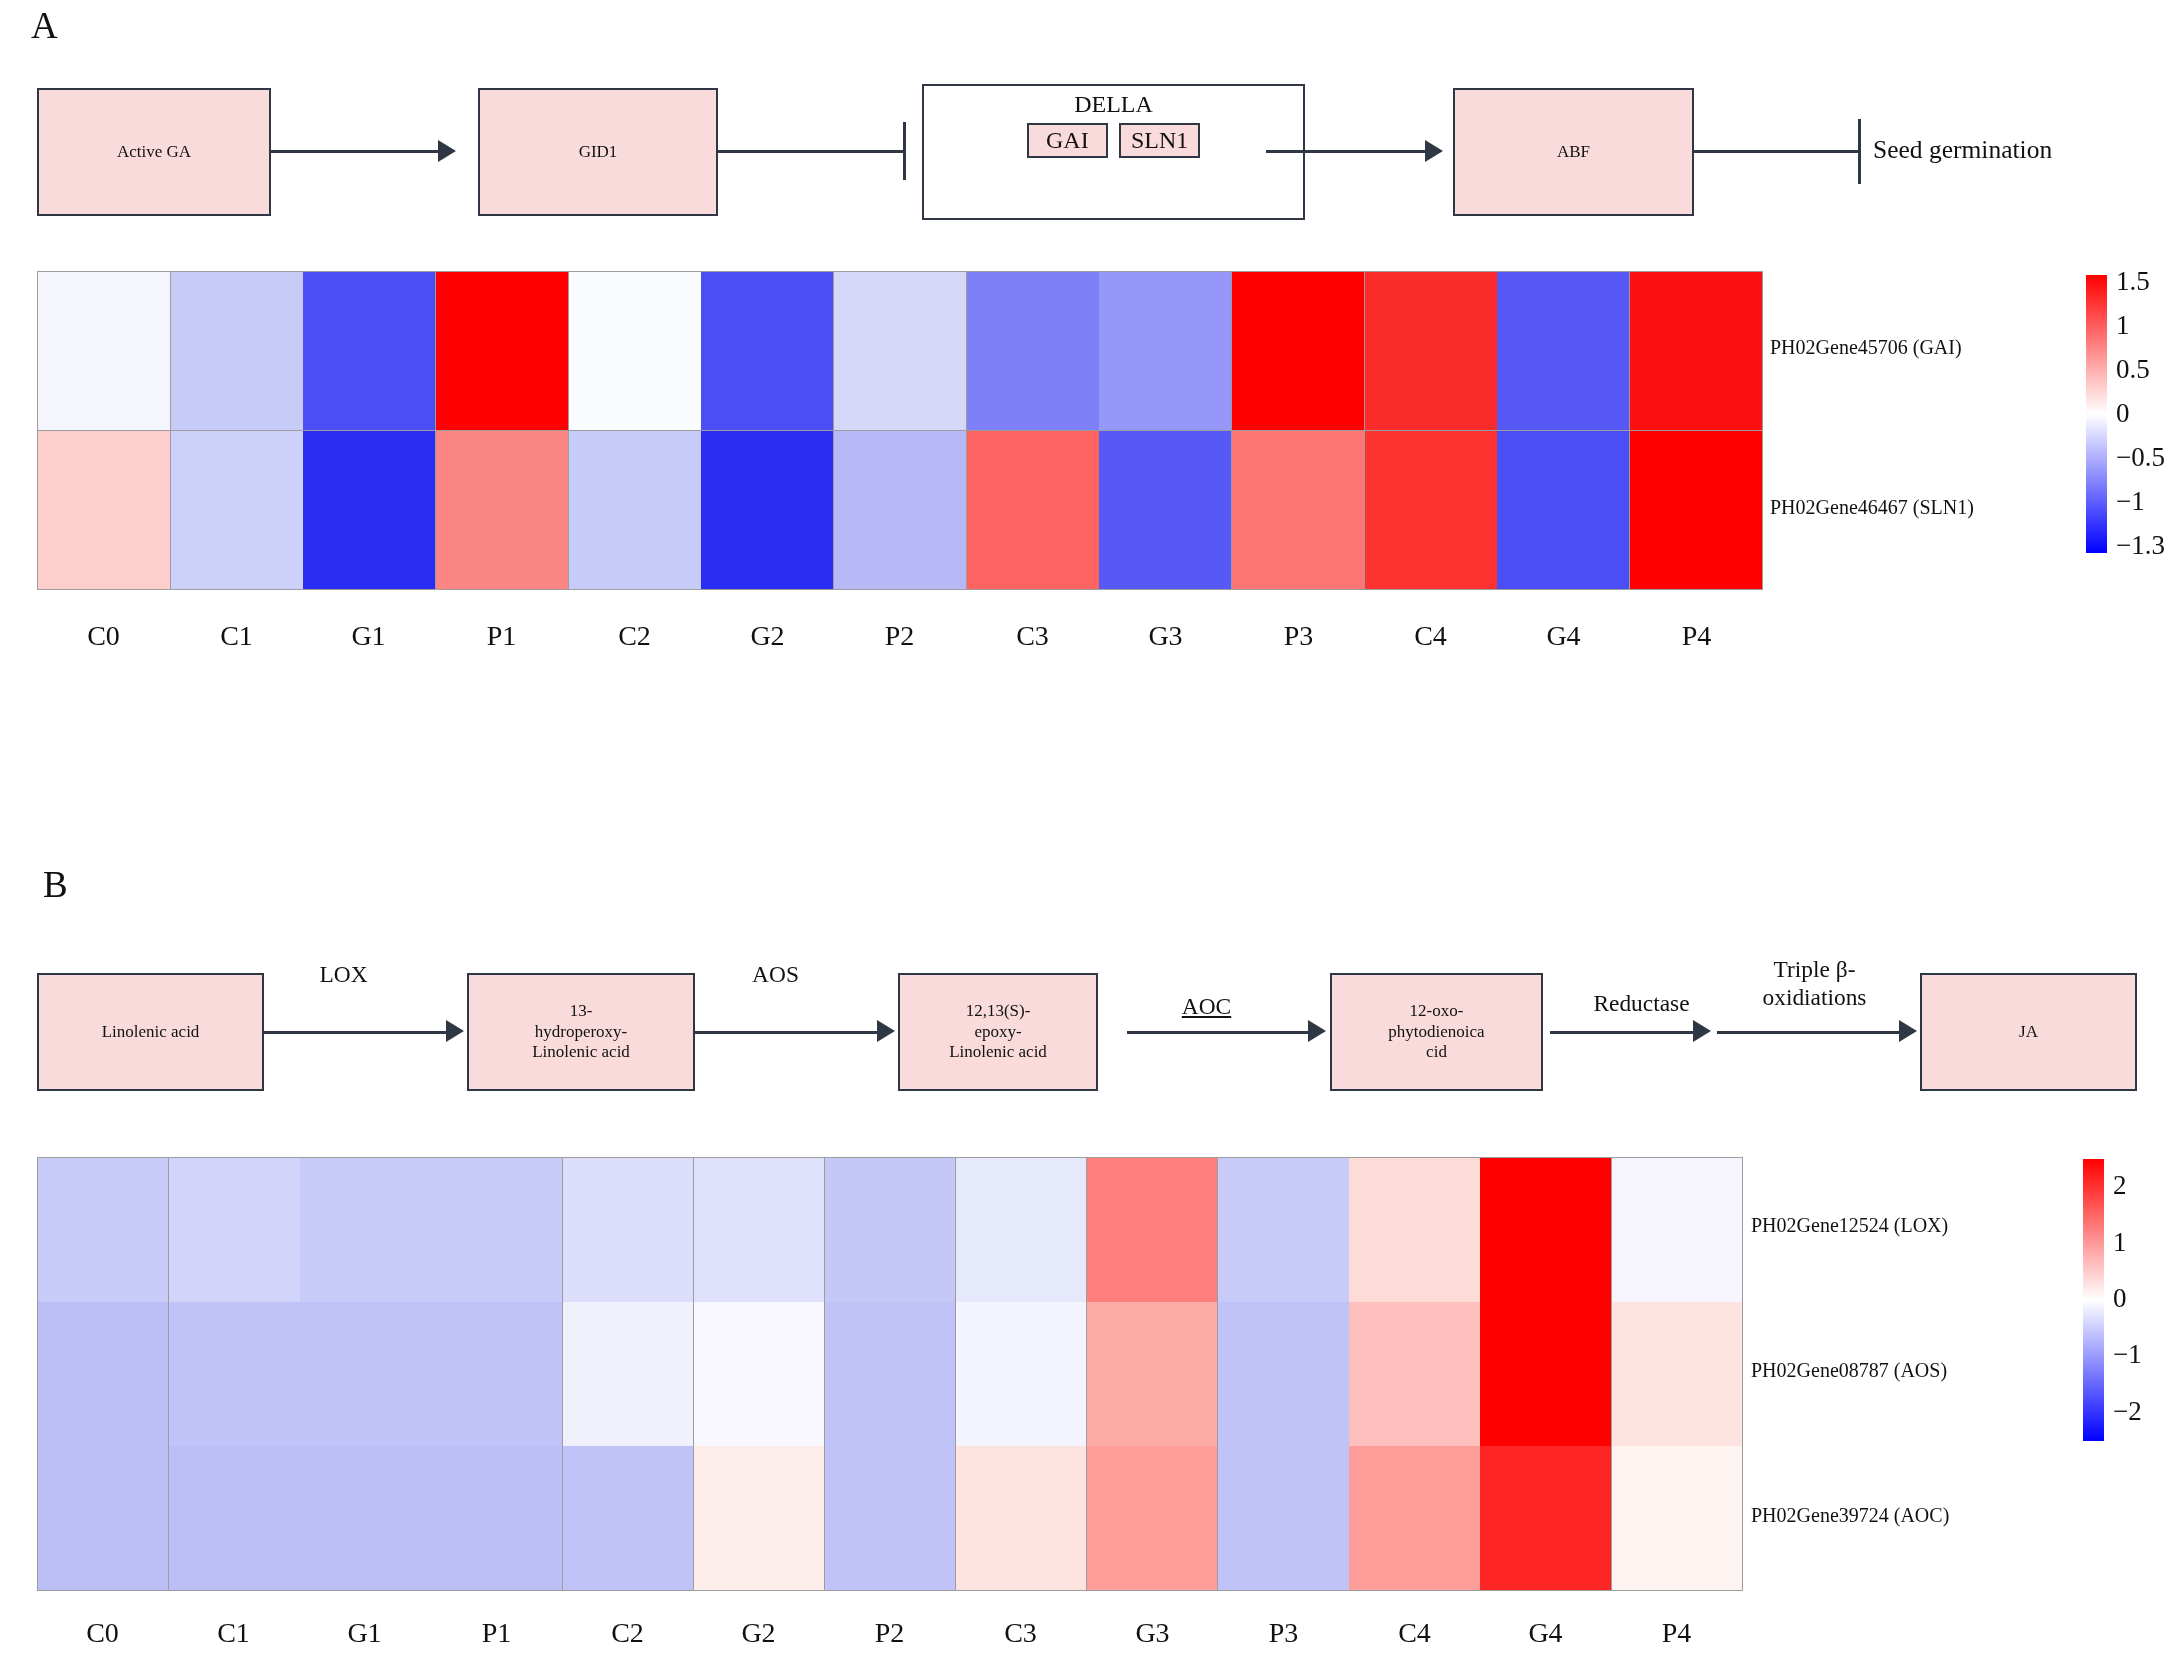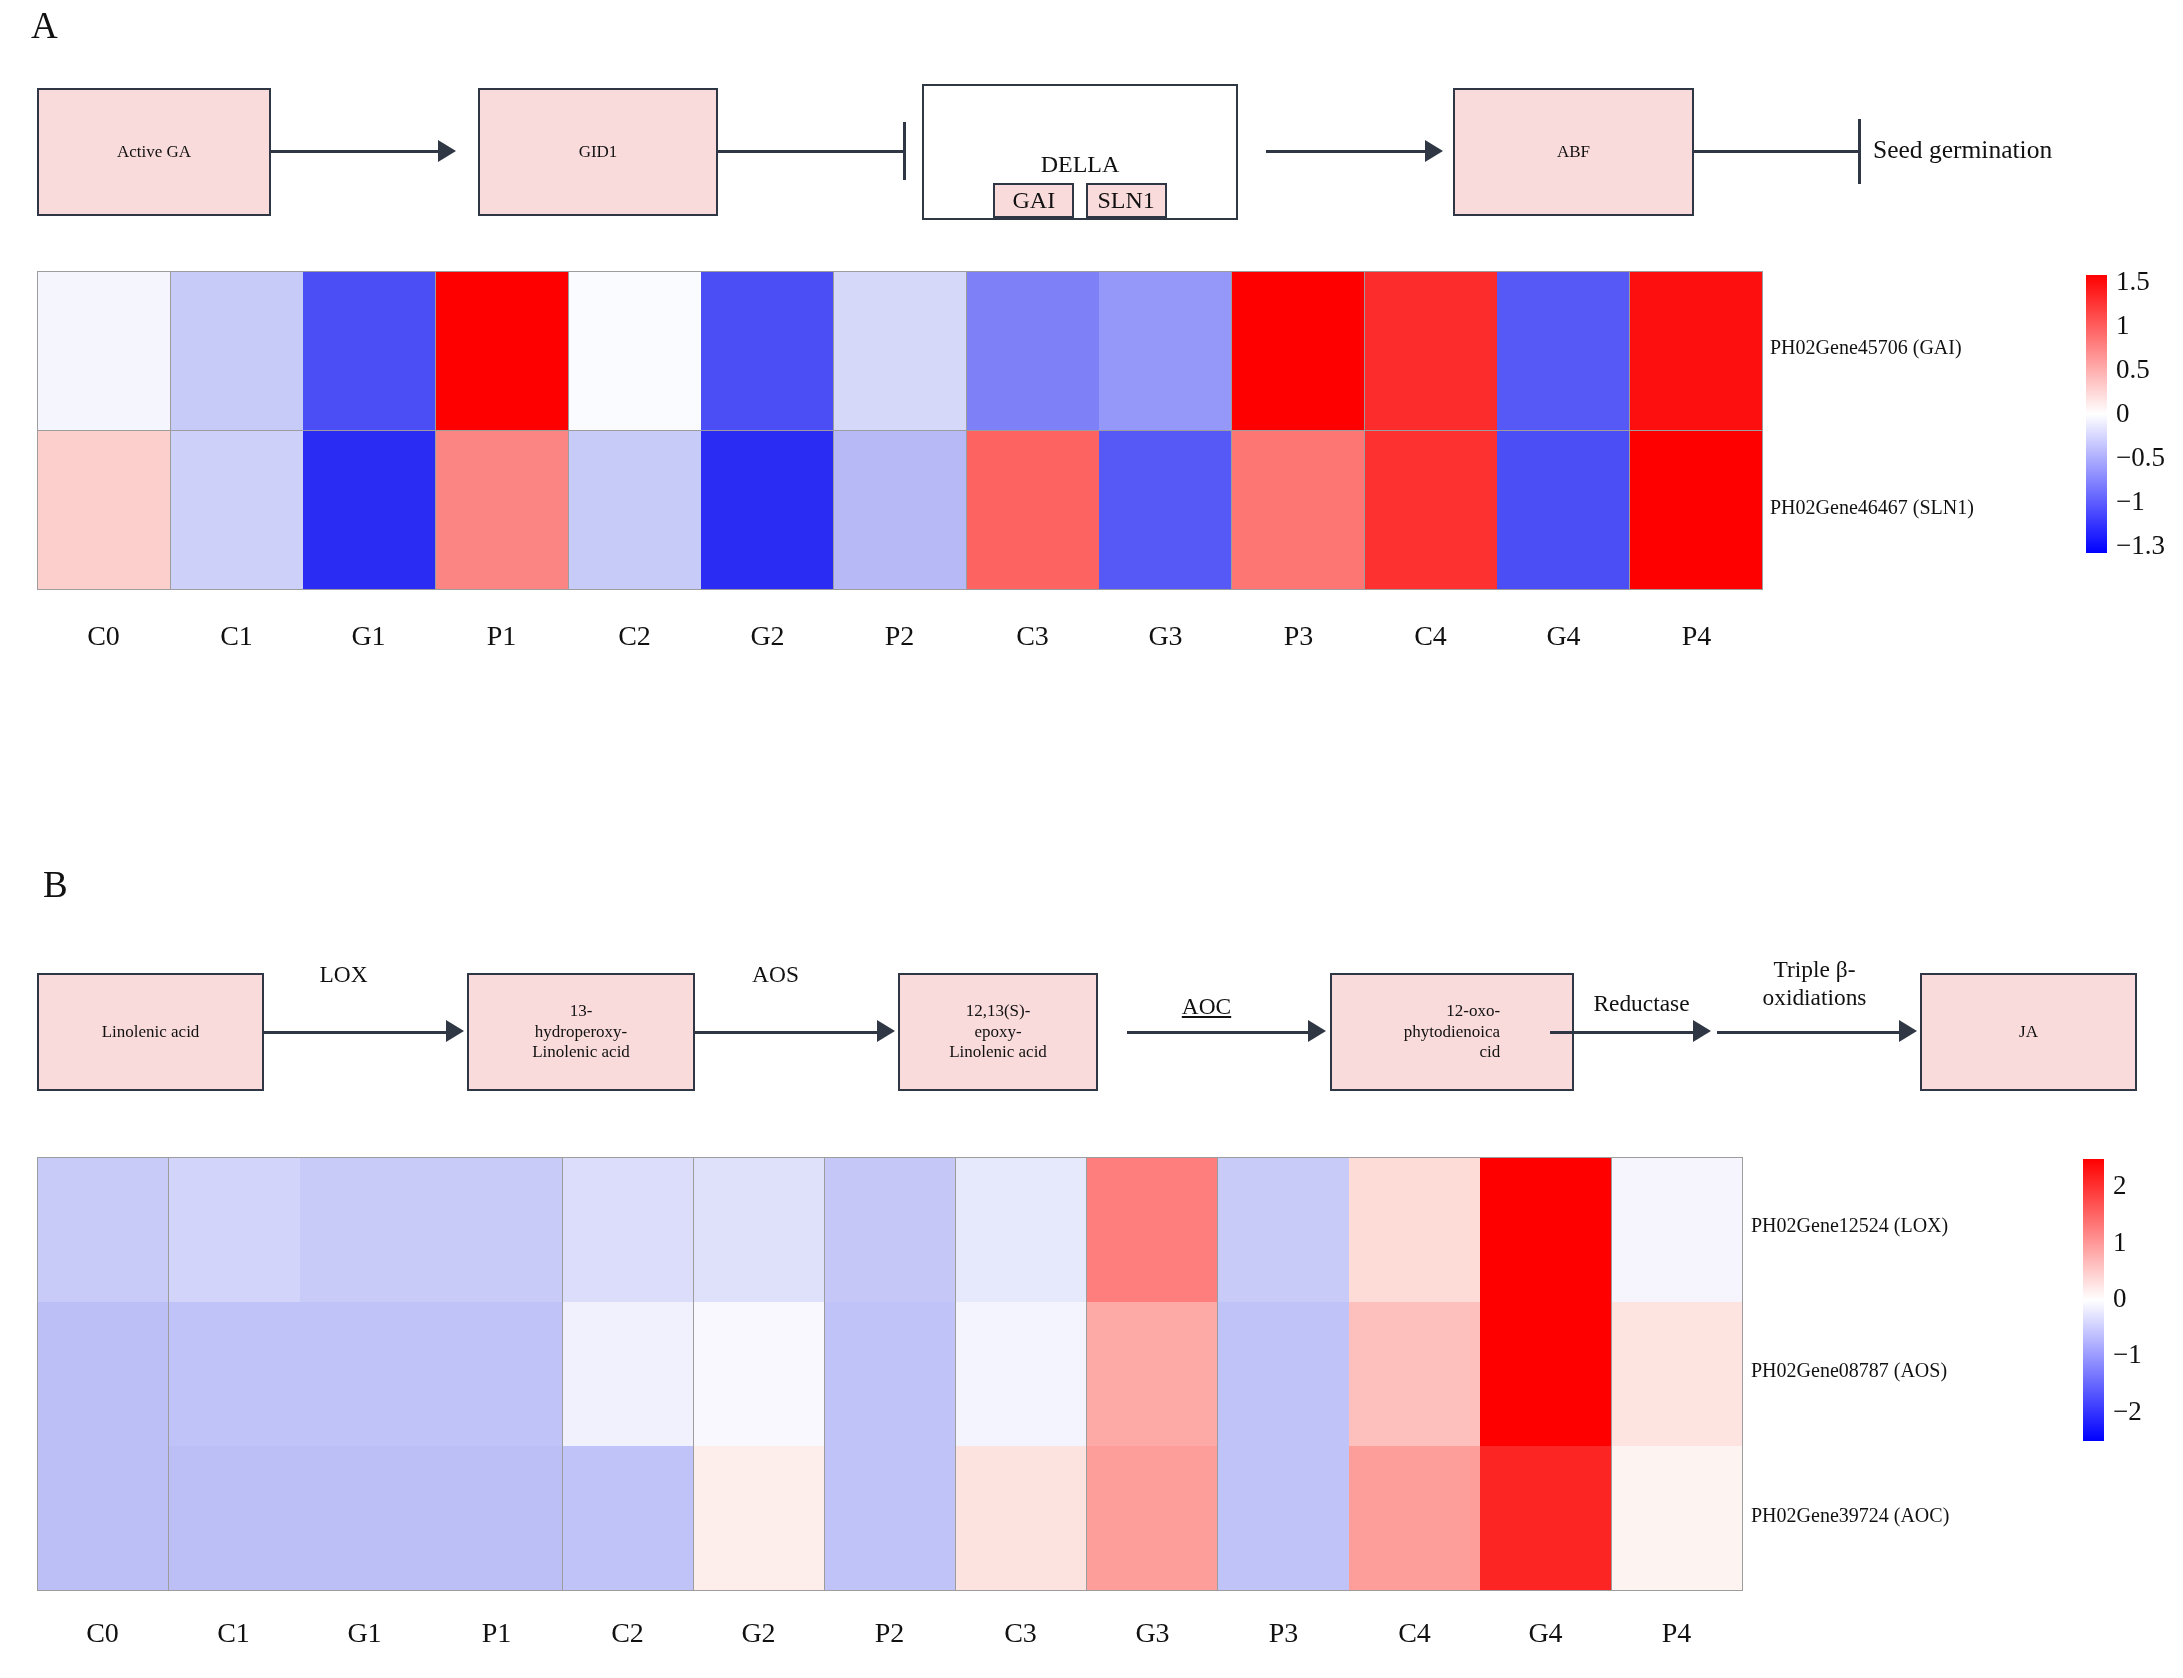--- a/index.html
+++ b/index.html
@@ -96,21 +96,21 @@
 <div class="abs hline" style="left:271px;top:150px;width:169px;"></div>
 <div class="abs arrowhead" style="left:438px;top:140px;"></div>
 
 <div class="abs pbox" style="left:478px;top:88px;width:240px;height:128px;">
   <span>GID1</span>
 </div>
 
 <div class="abs hline" style="left:718px;top:150px;width:186px;"></div>
 <div class="abs vbar" style="left:903px;top:122px;height:58px;"></div>
 
-<div class="abs della-wrap" style="left:922px;top:84px;width:316px;height:136px;justify-content:flex-end;">
+<div class="abs della-wrap" style="left:922px;top:84px;width:383px;height:136px;">
   <div class="della-title">DELLA</div>
   <div class="della-row">
     <div class="pbox nested">
       <span>GAI</span>
     </div>
     <div class="pbox nested">
       <span>SLN1</span>
     </div>
   </div>
 </div>
@@ -208,21 +208,21 @@
 <div class="abs pbox" style="left:898px;top:973px;width:200px;height:118px;">
   <span style="white-space:pre-line;">12,13(S)-
 epoxy-
 Linolenic acid</span>
 </div>
 
 <div class="abs edge-label" style="left:1157px;top:993px;width:99px;text-decoration:underline;">AOC</div>
 <div class="abs hline" style="left:1127px;top:1031px;width:183px;"></div>
 <div class="abs arrowhead" style="left:1308px;top:1020px;"></div>
 
-<div class="abs pbox" style="left:1330px;top:973px;width:244px;height:118px;text-align:right;">
+<div class="abs pbox" style="left:1330px;top:973px;width:213px;height:118px;">
   <span style="white-space:pre-line;">12-oxo-
 phytodienoica
 cid</span>
 </div>
 
 <div class="abs edge-label" style="left:1558px;top:990px;width:167px;">Reductase</div>
 <div class="abs hline" style="left:1550px;top:1031px;width:145px;"></div>
 <div class="abs arrowhead" style="left:1693px;top:1020px;"></div>
 
 <div class="abs edge-label two" style="left:1726px;top:956px;width:177px;" style2="">Triple β-

